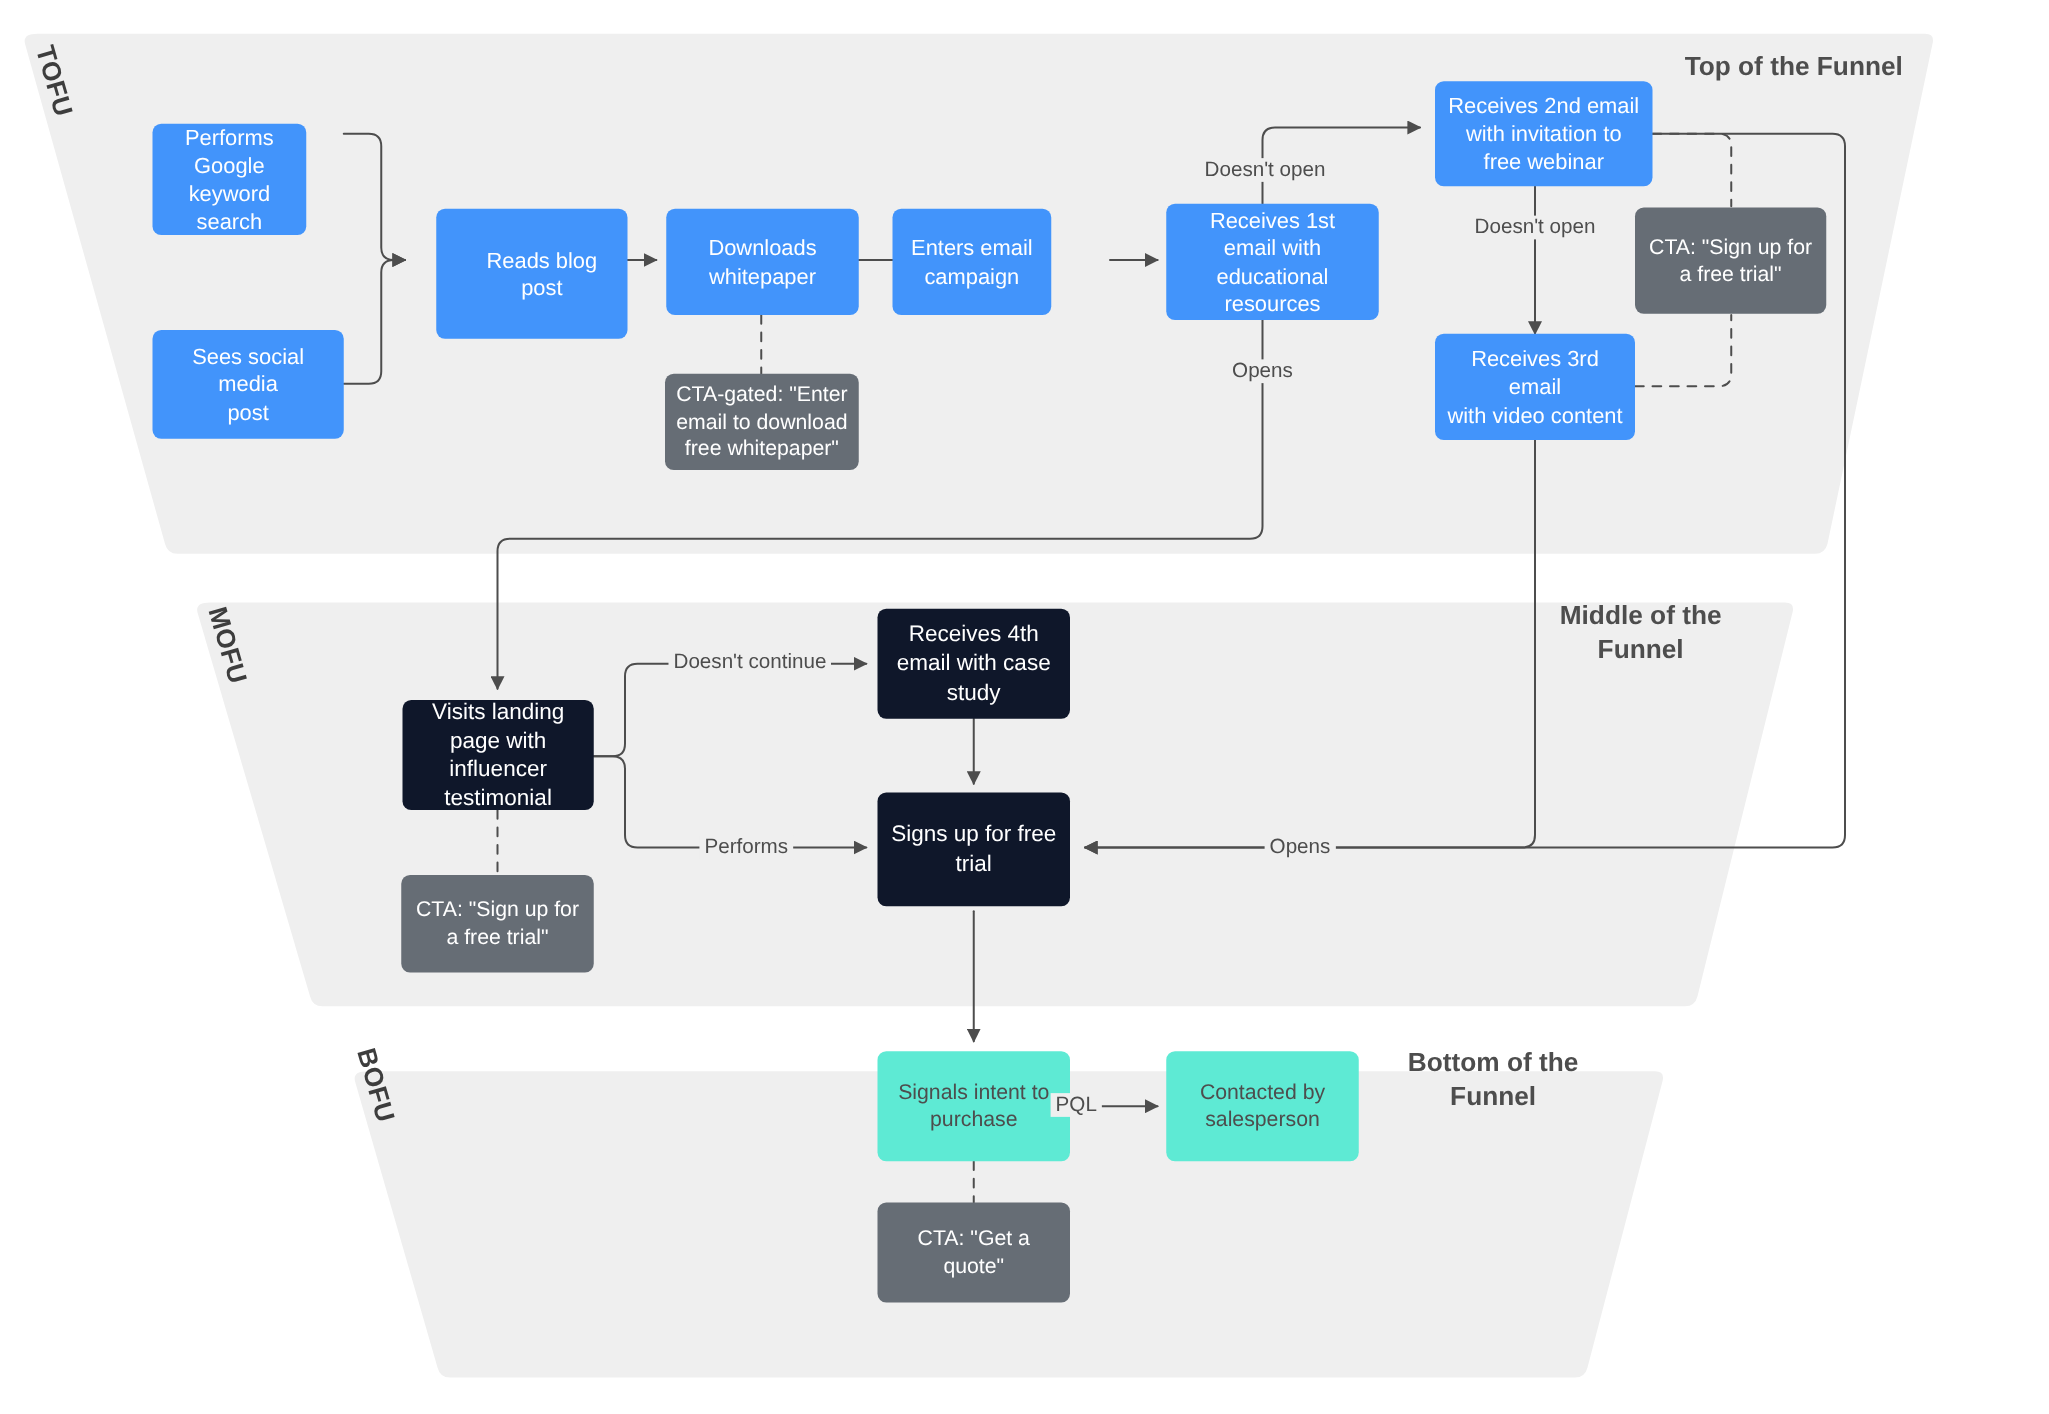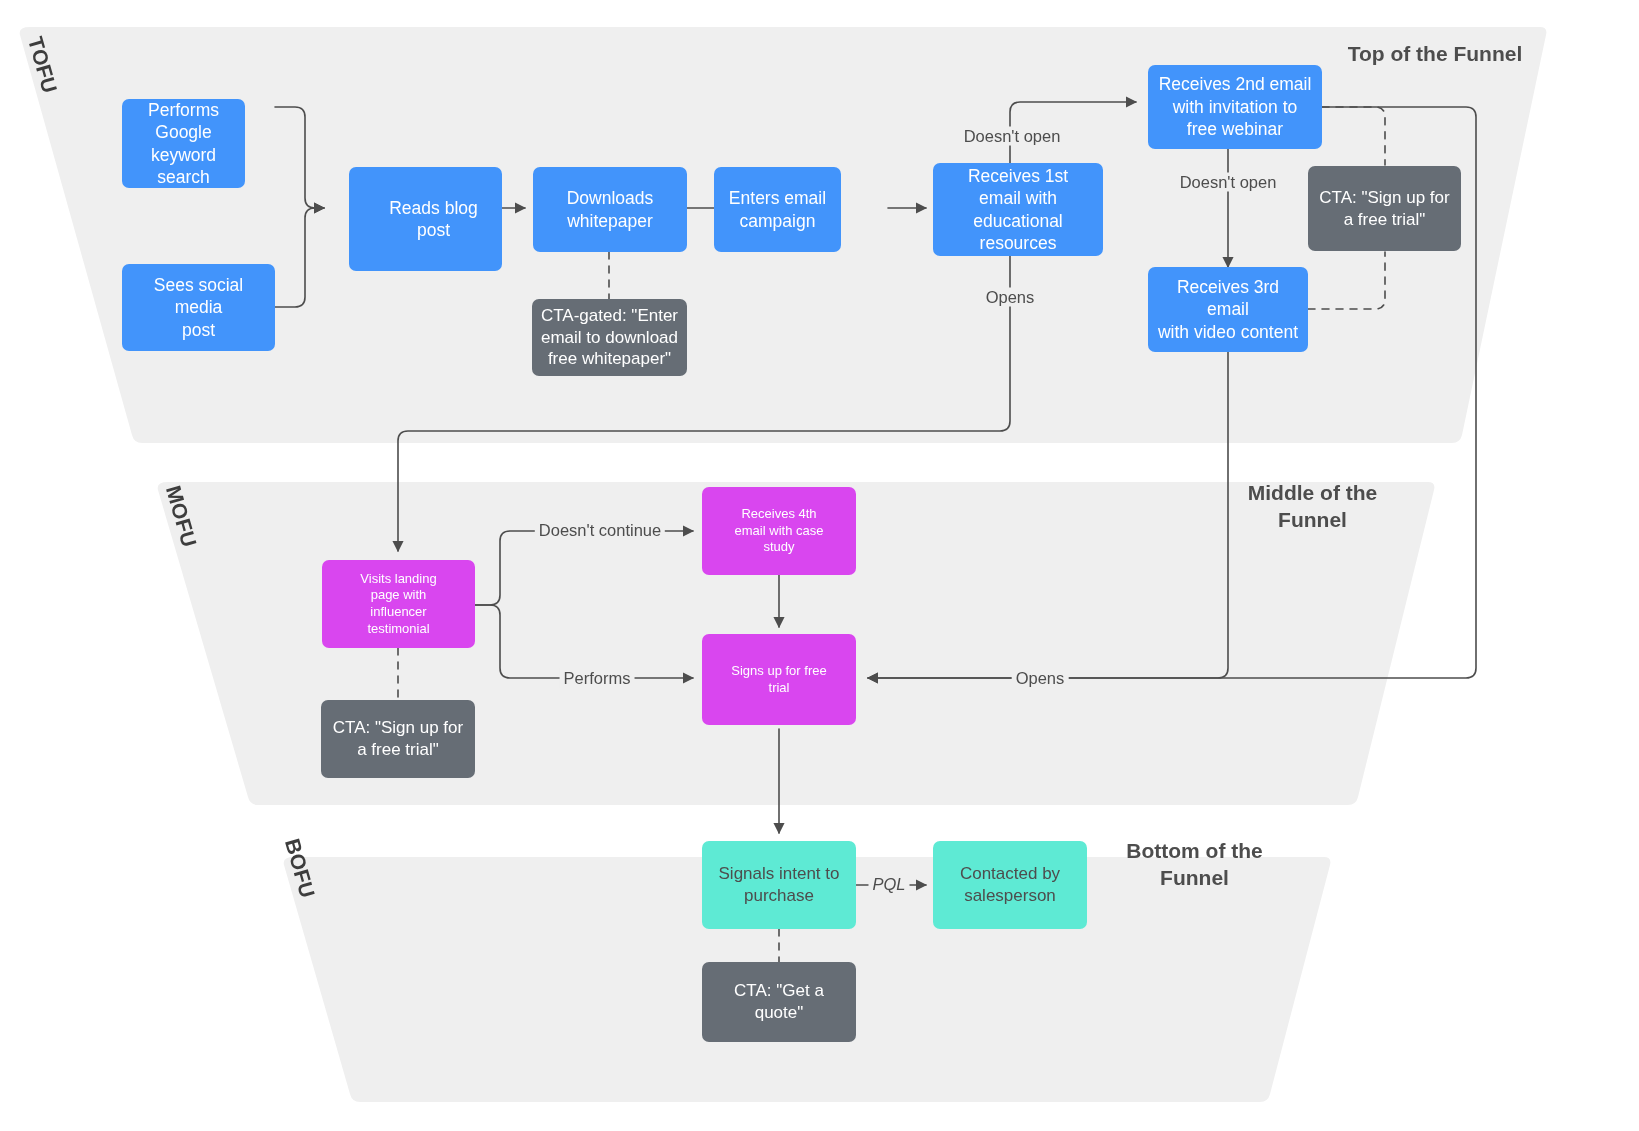--- a/index.html
+++ b/index.html
@@ -31,23 +31,23 @@
     line-height: 1.28;
     padding: 4px 8px;
     white-space: pre-line;
   }
   .node.tofu {
     background: #4294fb;
     color: #ffffff;
     font-size: 17.5px;
   }
   .node.mofu {
-    background: #d946ef;
+    background: #0f172a;
     color: #ffffff;
-    font-size: 13px;
+    font-size: 18px;
     text-align: center;
   }
   .node.bofu {
     background: #5eead4;
     color: #4d4d4d;
     font-size: 17px;
   }
   .node.cta {
     background: #666d75;
     color: #ffffff;
@@ -197,13 +197,13 @@
 salesperson</div>
 <div class="node cta" style="left:702px; top:962px; width:154px; height:80px;">CTA: "Get a
 quote"</div>
 
 <div class="edge-label" style="left:1012px; top:136px;">Doesn't open</div>
 <div class="edge-label" style="left:1010px; top:297px;">Opens</div>
 <div class="edge-label" style="left:1228px; top:182px;">Doesn't open</div>
 <div class="edge-label" style="left:1040px; top:678px;">Opens</div>
 <div class="edge-label" style="left:600px; top:530px;">Doesn't continue</div>
 <div class="edge-label" style="left:597px; top:678px;">Performs</div>
-<div class="edge-label" style="left:889px; top:884px;font-style:italic;">PQL</div>
+<div class="edge-label" style="left:861px; top:884px;">PQL</div>
 
 </body></html>

